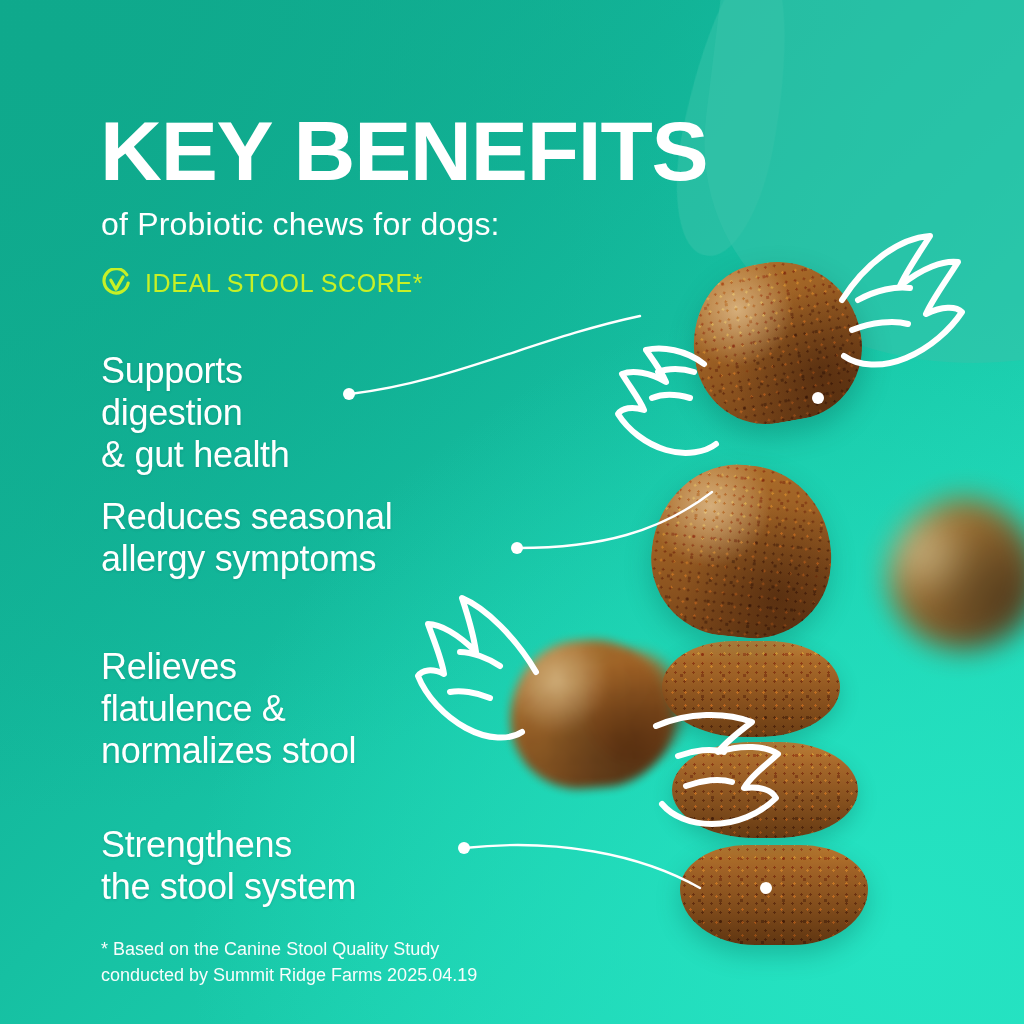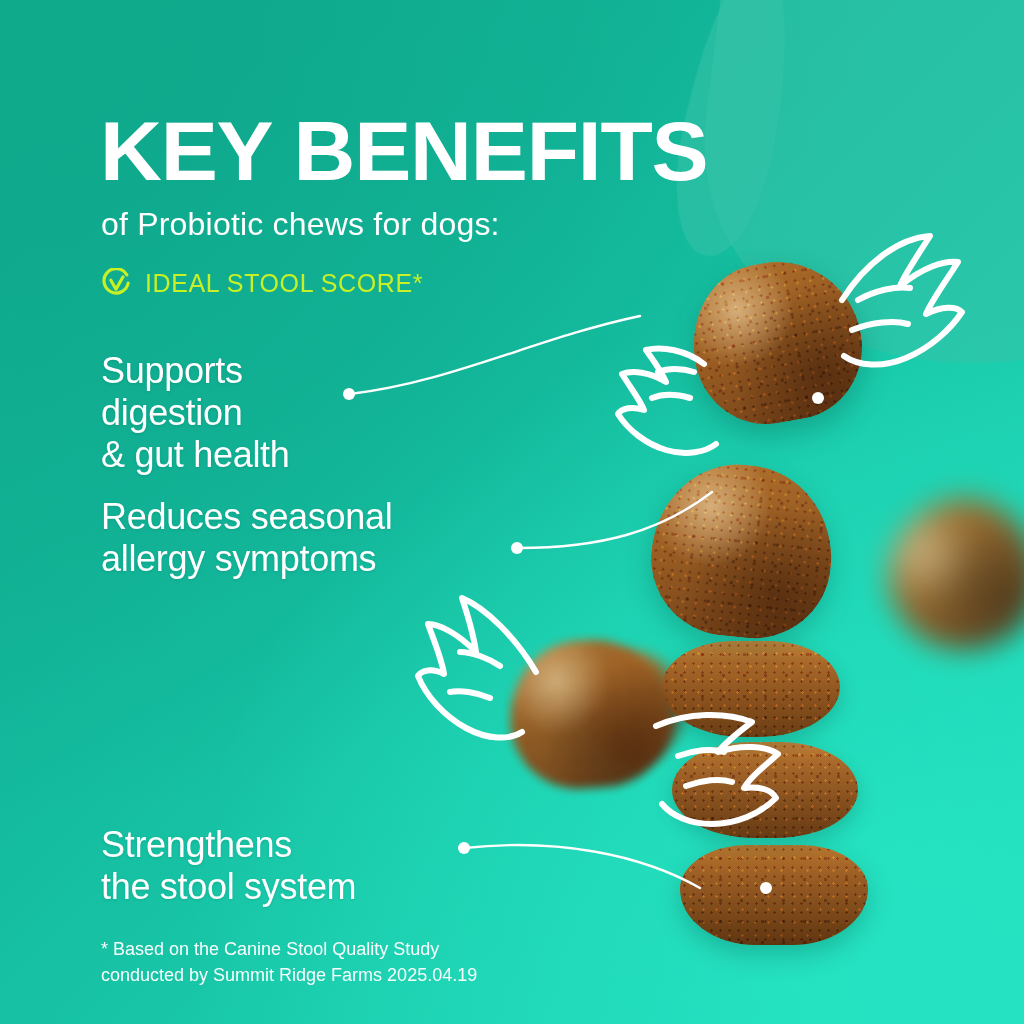--- a/index.html
+++ b/index.html
@@ -279,19 +279,22 @@
       <path d="M10.5 13 L 16 22.6 L 23.5 9.4" fill="none" stroke="#C7F026" stroke-width="3.4" stroke-linecap="round" stroke-linejoin="round"></path>
     </svg>
     <span class="badge-label">IDEAL STOOL SCORE*</span>
   </div>
 
   <div class="benefit b0">Supports
 digestion
 &amp; gut health</div>
   <div class="benefit b1">Reduces seasonal
 allergy symptoms</div>
+  <div class="benefit b2">Relieves
+flatulence &amp;
+normalizes stool</div>
   <div class="benefit b3">Strengthens
 the stool system</div>
 
   <div class="footnote">* Based on the Canine Stool Quality Study
   conducted by Summit Ridge Farms 2025.04.19</div>
 
 </div>
 
 </body></html>

